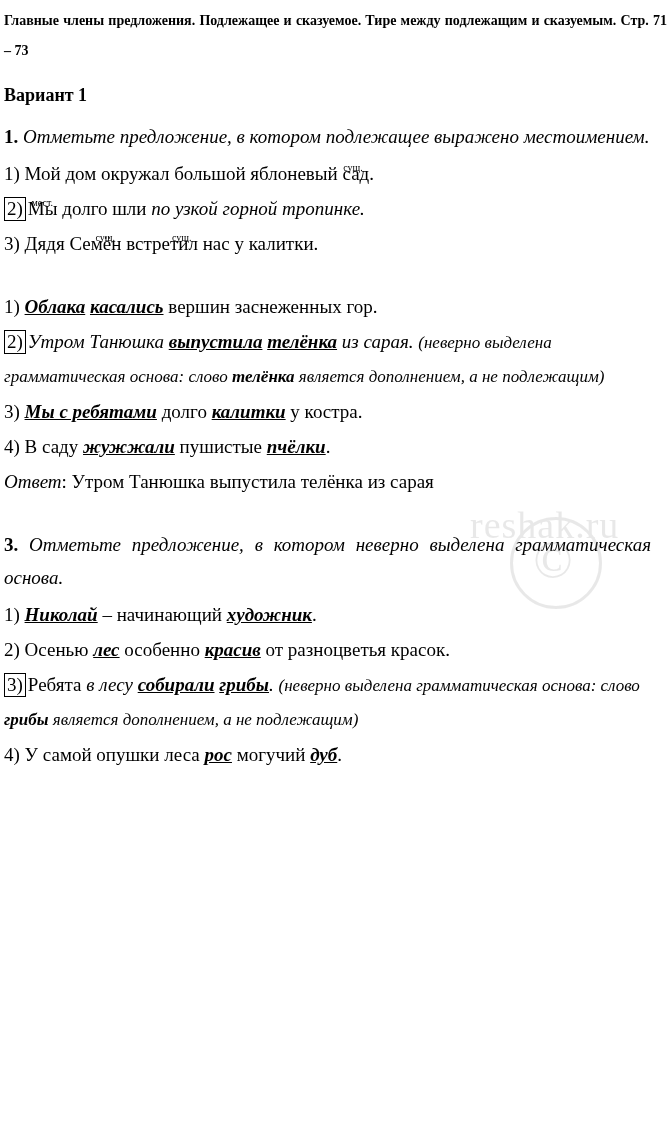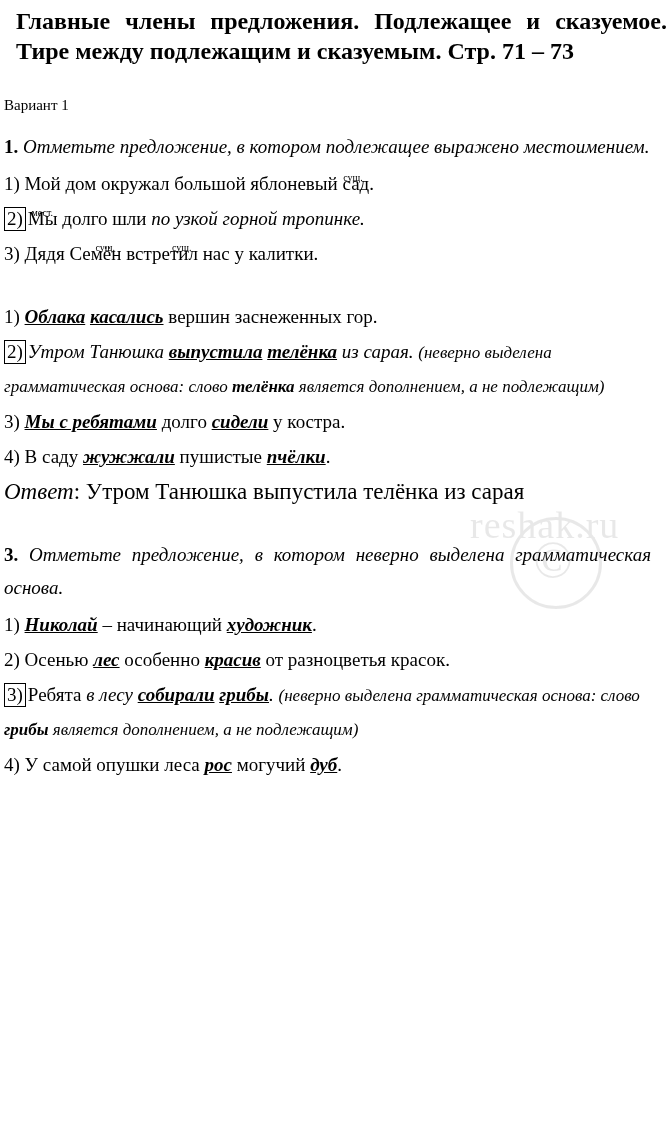--- a/index.html
+++ b/index.html
@@ -20,31 +20,31 @@
     width: 669px;
     height: 1131px;
     padding: 0;
     box-sizing: border-box;
   }
   .inner {
     padding: 6px 2px 0 4px;
   }
   .title {
     font-weight: bold;
-    font-size: 24px;
+    font-size: 14px;
     line-height: 30px;
     text-align: justify;
     text-align-last: left;
-    margin: 0 0 4px 12px;
+    margin: 0 0 4px 0;
   }
   .variant {
-    font-weight: normal;
-    font-size: 15px;
+    font-weight: bold;
+    font-size: 18px;
     line-height: 30px;
-    margin: 24px 0 10px 0;
+    margin: 14px 0 10px 0;
   }
   .q {
     margin: 0 16px 2px 0;
   }
   .q-head {
     font-style: italic;
     font-size: 19px;
     line-height: 33px;
     text-align: justify;
     text-align-last: left;
@@ -54,21 +54,21 @@
     font-style: normal;
     font-weight: bold;
   }
   .opt {
     font-size: 19px;
     line-height: 33px;
     margin: 0 0 2px 0;
     position: relative;
   }
   .ans {
-    font-size: 23px;
+    font-size: 19px;
     line-height: 33px;
     margin: 2px 0 0 0;
   }
   .ans .lbl {
     font-style: italic;
   }
   .u { }
   .bi { font-weight: bold; font-style: italic; text-decoration: underline; }
   .ital { font-style: italic; }
   .boxed {
@@ -182,21 +182,21 @@
         <span>1)</span>
         <span class="bi">Облака</span><span> </span><span class="bi">касались</span><span> вершин заснеженных гор.</span>
       </div>
 
       <div class="opt">
         <span class="boxed">2)</span><span class="ital">Утром </span><span class="ital u">Танюшка</span> <span class="bi">выпустила</span> <span class="bi">телёнка</span><span class="ital"> из сарая. </span><span class="note">(неверно выделена грамматическая основа: слово </span><b class="note">телёнка</b><span class="note"> является дополнением, а не подлежащим)</span>
       </div>
 
       <div class="opt">
         <span>3)</span>
-        <span class="bi">Мы с ребятами</span><span> долго </span><span class="bi">сидели</span><span> у костра.</span>
+        <span class="bi">Мы с ребятами</span><span> долго </span><span class="bi">калитки</span><span> у костра.</span>
       </div>
 
       <div class="opt">
         <span>4)</span>
         <span>В саду </span><span class="bi">жужжали</span><span> пушистые </span><span class="bi">пчёлки</span><span>.</span>
       </div>
 
       <div class="ans">
         <span class="lbl">Ответ</span><span>: Утром <span class="u">Танюшка</span> <span class="u">выпустила</span> телёнка из сарая</span>
       </div>

